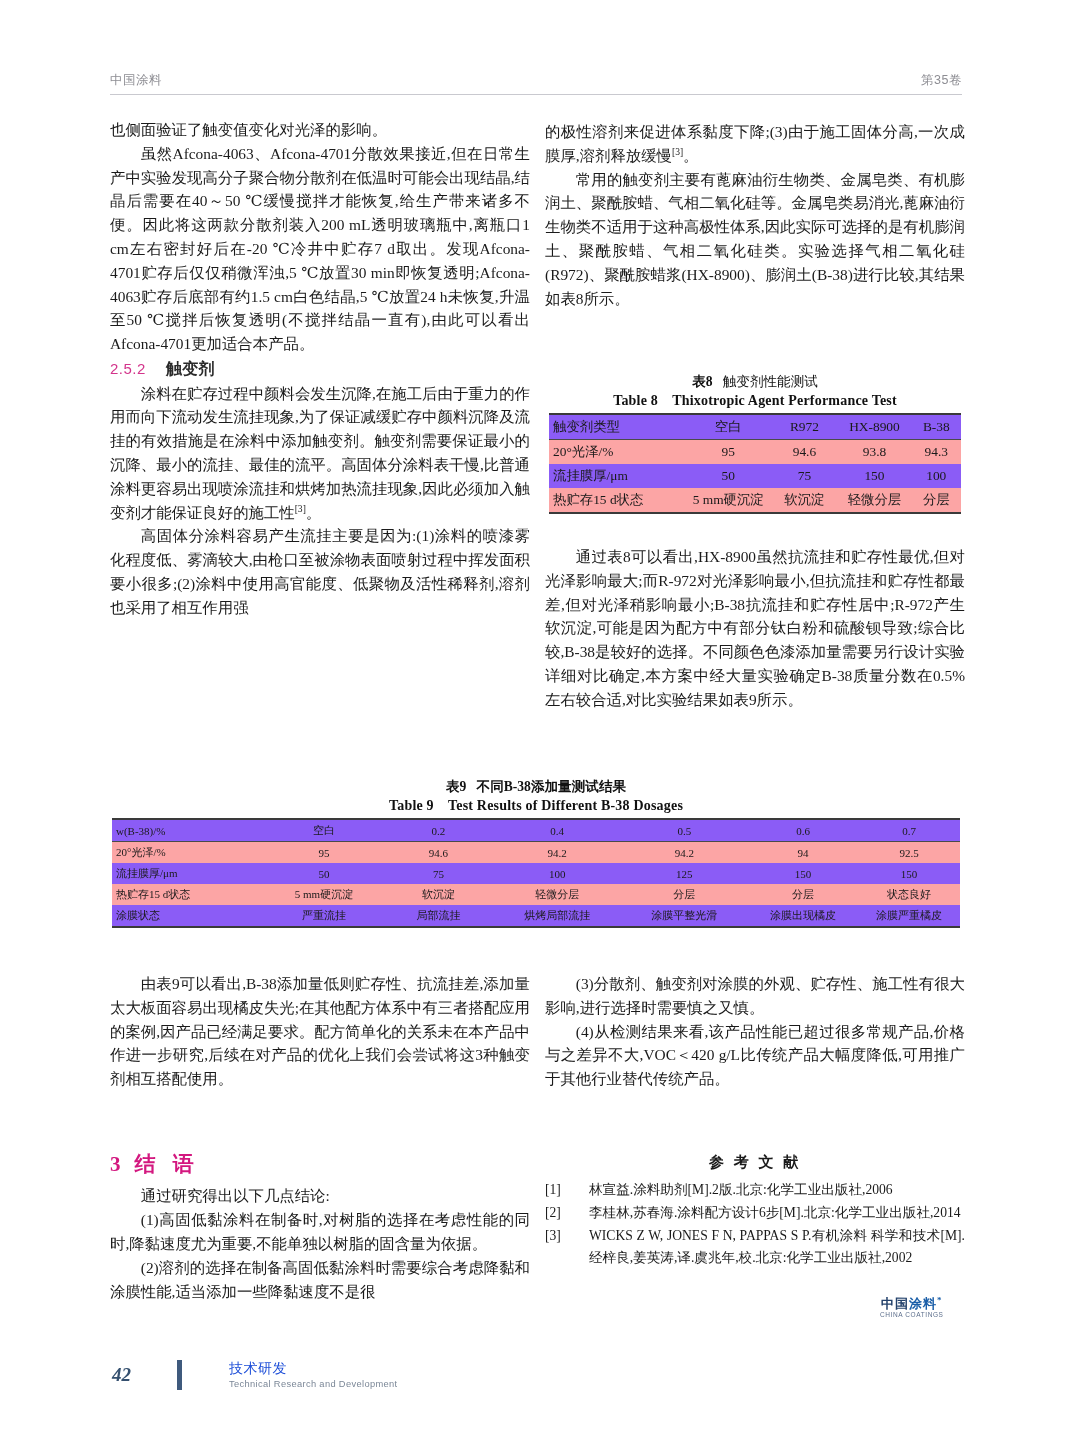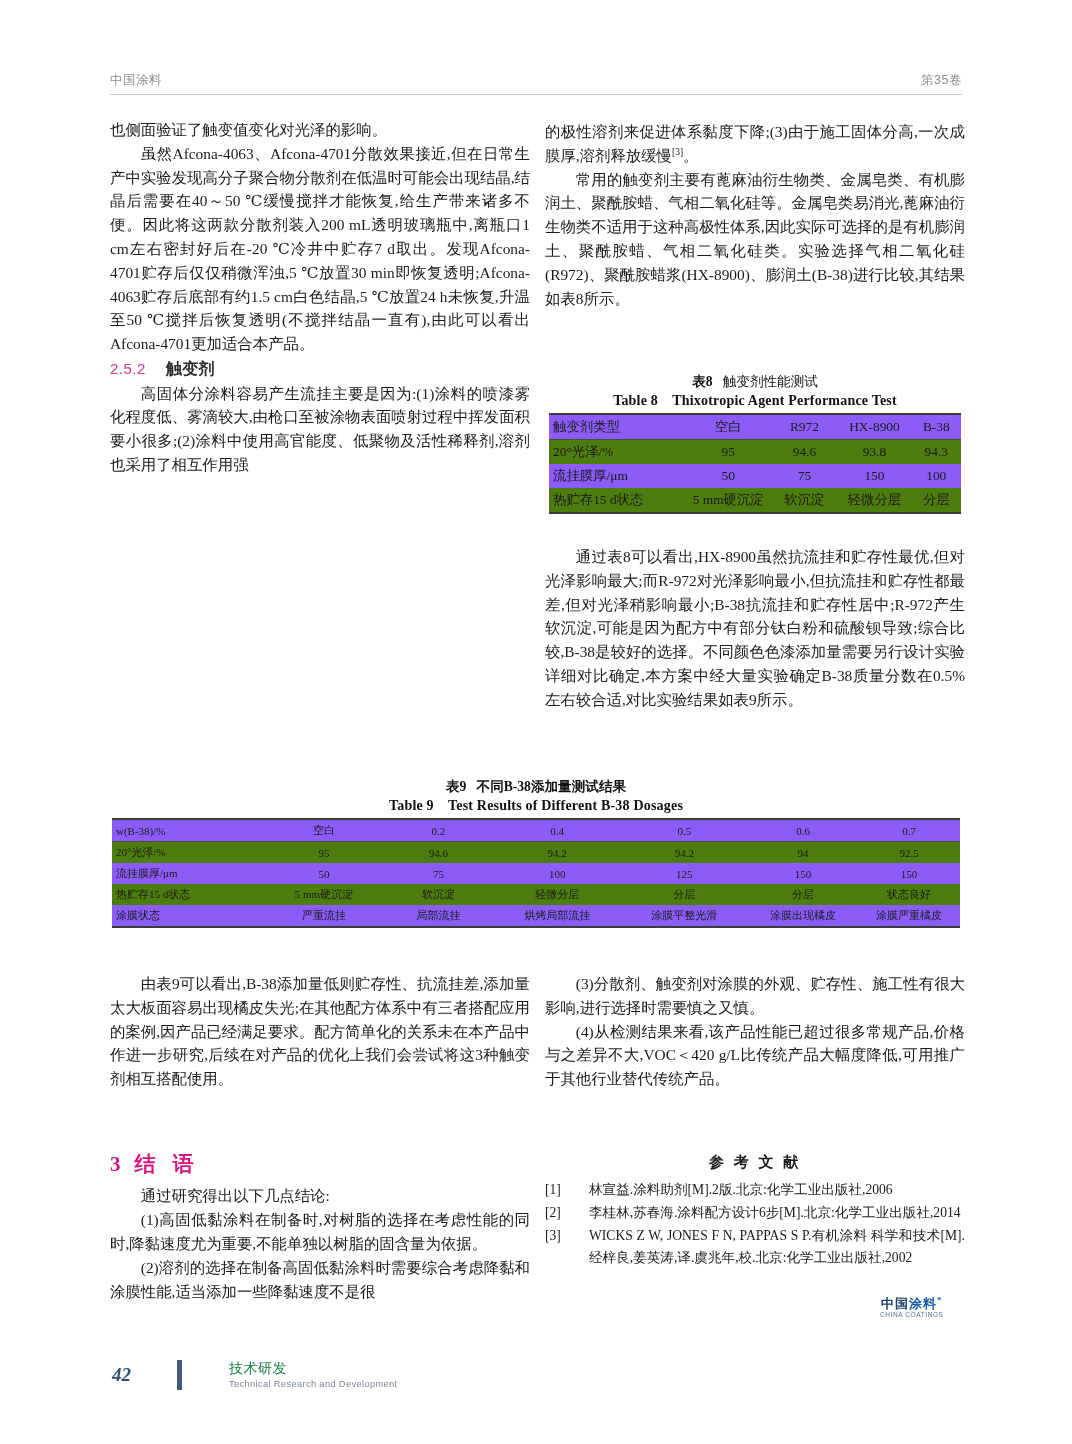--- a/index.html
+++ b/index.html
@@ -72,21 +72,21 @@
     letter-spacing:.2px;
   }
   table{
     border-collapse:collapse;width:100%;
     font-size:13.4px;
     font-family:"Liberation Serif","DejaVu Serif",serif;
   }
   table td{padding:3px 2px;text-align:center;white-space:nowrap;}
   table td.lead{text-align:left;padding-left:4px;}
   tr.pink td{background:#8b5cf6;}
-  tr.white td{background:#4d7c0f;}
+  tr.white td{background:#fca5a5;}
   table.sheet{border-top:2.2px solid #3a3a3a;border-bottom:2.2px solid #3a3a3a;}
   table.sheet tr.hdr td{border-bottom:1px solid #4a4a4a;}
 
   
   .reftitle{
     text-align:center;font-weight:bold;font-size:15px;letter-spacing:3px;
     margin:0 0 5px 0;
   }
   .ref{
     display:flex;font-size:13.6px;line-height:1.62;margin-bottom:1px;
@@ -110,21 +110,21 @@
 
   
   .footer{position:absolute;left:112px;top:1360px;display:flex;align-items:center;gap:38px;}
   .footer .pg{
     font-family:"Liberation Serif","DejaVu Serif",serif;
     font-style:italic;font-weight:bold;font-size:19px;color:#35506f;
     margin-right:8px;
   }
   .footer .bar{width:5px;height:30px;background:#3f5a7d;margin-right:9px;}
   .footer .txts{line-height:1.12;}
-  .footer .cn{font-size:14px;color:#15803d;
+  .footer .cn{font-size:14px;color:#1d4ed8;
     font-family:"Liberation Sans","DejaVu Sans",sans-serif;letter-spacing:.5px;}
   .footer .en{font-size:9.3px;color:#7b8797;letter-spacing:.35px;
     font-family:"Liberation Sans","DejaVu Sans",sans-serif;margin-top:2px;}
 </style>
 </head>
 <body>
 
 <div class="page">
 
   <div class="runhead">
@@ -133,20 +133,21 @@
   </div>
 
   <div class="col left" style="top:118px;">
     <p>也侧面验证了触变值变化对光泽的影响。</p>
     <p class="ind">虽然Afcona-4063、Afcona-4701分散效果接近,但在日常生产中实验发现高分子聚合物分散剂在低温时可能会出现结晶,结晶后需要在40～50 ℃缓慢搅拌才能恢复,给生产带来诸多不便。因此将这两款分散剂装入200 mL透明玻璃瓶中,离瓶口1 cm左右密封好后在-20 ℃冷井中贮存7 d取出。发现Afcona-4701贮存后仅仅稍微浑浊,5 ℃放置30 min即恢复透明;Afcona-4063贮存后底部有约1.5 cm白色结晶,5 ℃放置24 h未恢复,升温至50 ℃搅拌后恢复透明(不搅拌结晶一直有),由此可以看出Afcona-4701更加适合本产品。</p>
 
     <h3 class="h3">
       <span class="num">2.5.2</span><span class="txt">触变剂</span>
     </h3>
 
+    <p class="ind"><span>涂料在贮存过程中颜料会发生沉降,在施工后由于重力的作用而向下流动发生流挂现象,为了保证减缓贮存中颜料沉降及流挂的有效措施是在涂料中添加触变剂。触变剂需要保证最小的沉降、最小的流挂、最佳的流平。高固体分涂料表干慢,比普通涂料更容易出现喷涂流挂和烘烤加热流挂现象,因此必须加入触变剂才能保证良好的施工性</span><span class="sup">[3]</span><span>。</span></p>
 
     <p class="ind">高固体分涂料容易产生流挂主要是因为:(1)涂料的喷漆雾化程度低、雾滴较大,由枪口至被涂物表面喷射过程中挥发面积要小很多;(2)涂料中使用高官能度、低聚物及活性稀释剂,溶剂也采用了相互作用强</p>
   </div>
 
   <div class="col right" style="top:120px;">
     <p><span>的极性溶剂来促进体系黏度下降;(3)由于施工固体分高,一次成膜厚,溶剂释放缓慢</span><span class="sup">[3]</span><span>。</span></p>
     <p class="ind">常用的触变剂主要有蓖麻油衍生物类、金属皂类、有机膨润土、聚酰胺蜡、气相二氧化硅等。金属皂类易消光,蓖麻油衍生物类不适用于这种高极性体系,因此实际可选择的是有机膨润土、聚酰胺蜡、气相二氧化硅类。实验选择气相二氧化硅(R972)、聚酰胺蜡浆(HX-8900)、膨润土(B-38)进行比较,其结果如表8所示。</p>
   </div>
 
   <div class="tblwrap" style="left:549px;top:373px;width:412px;">

